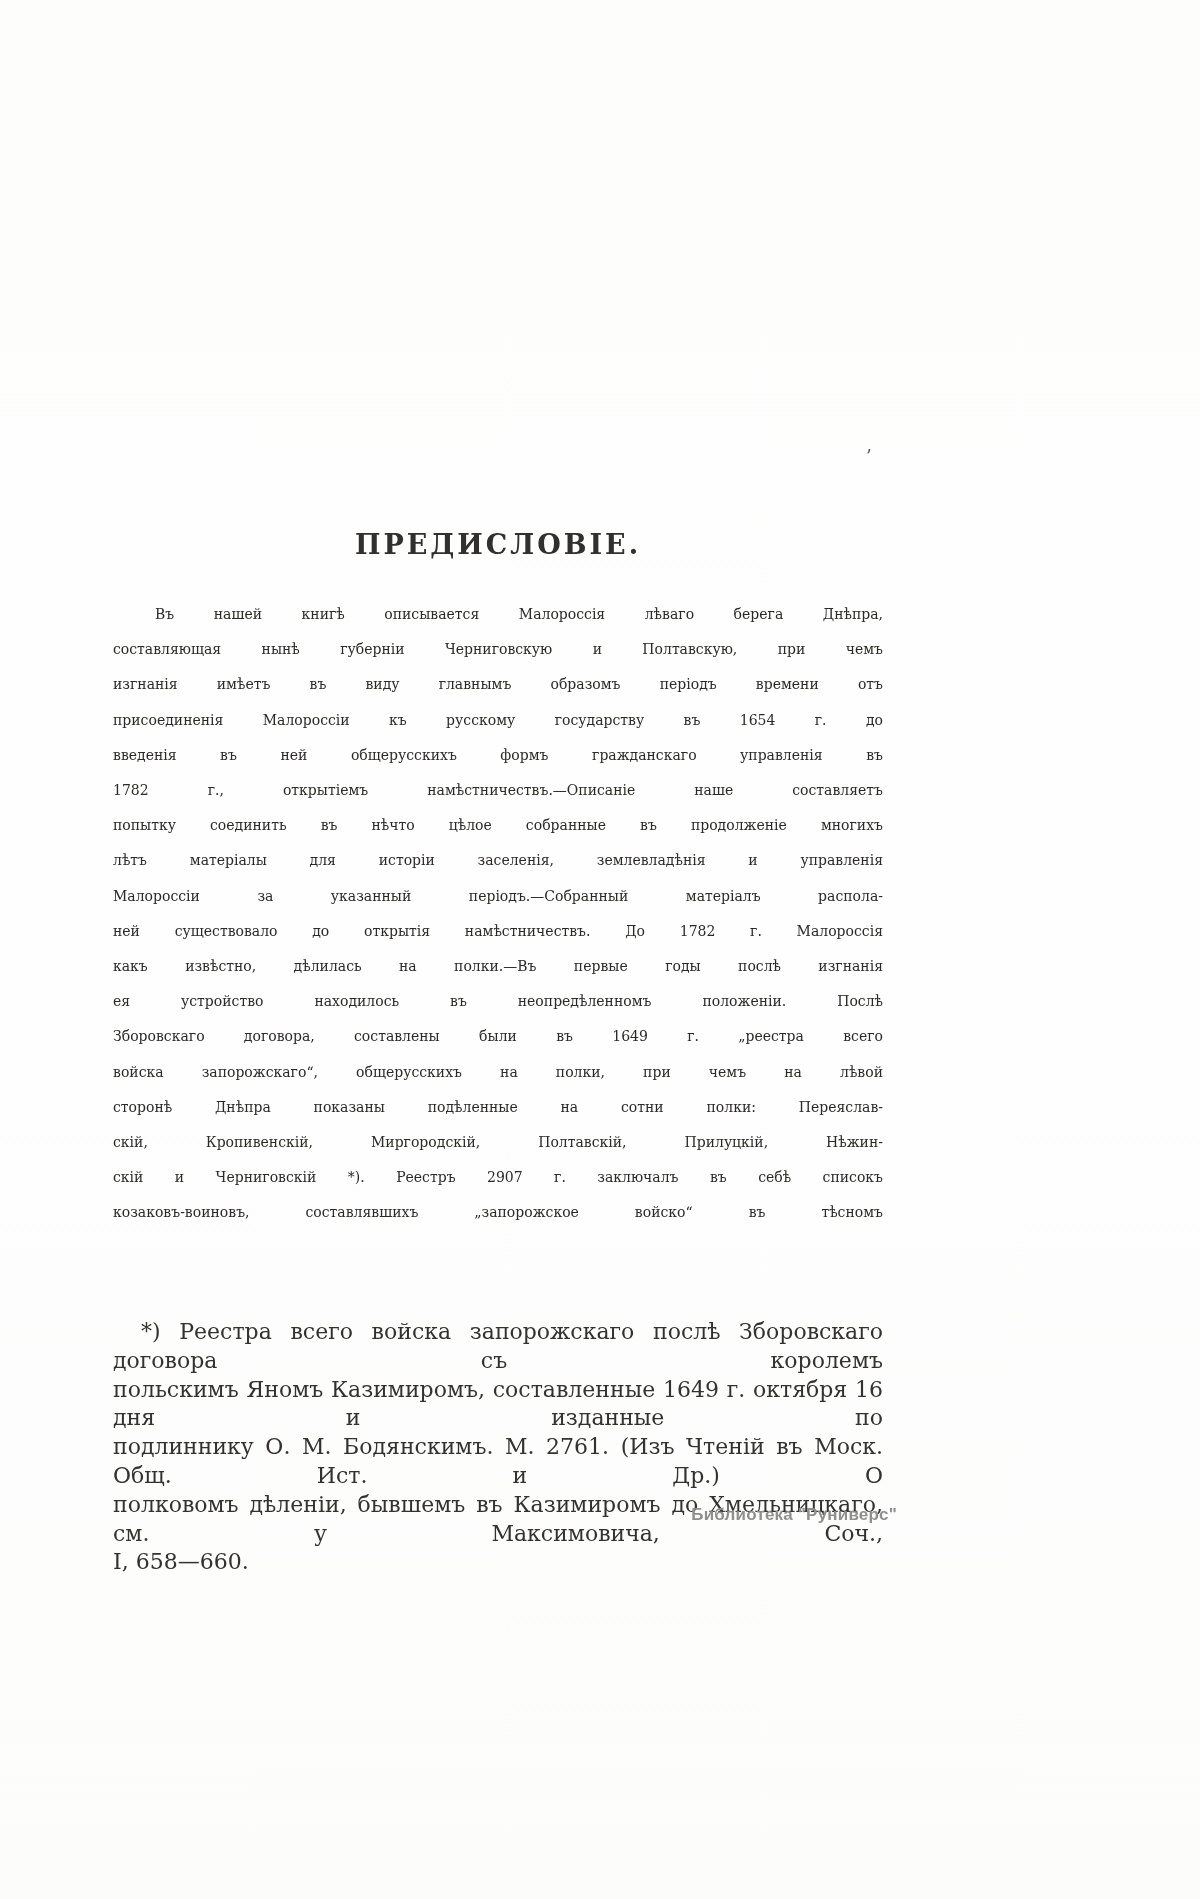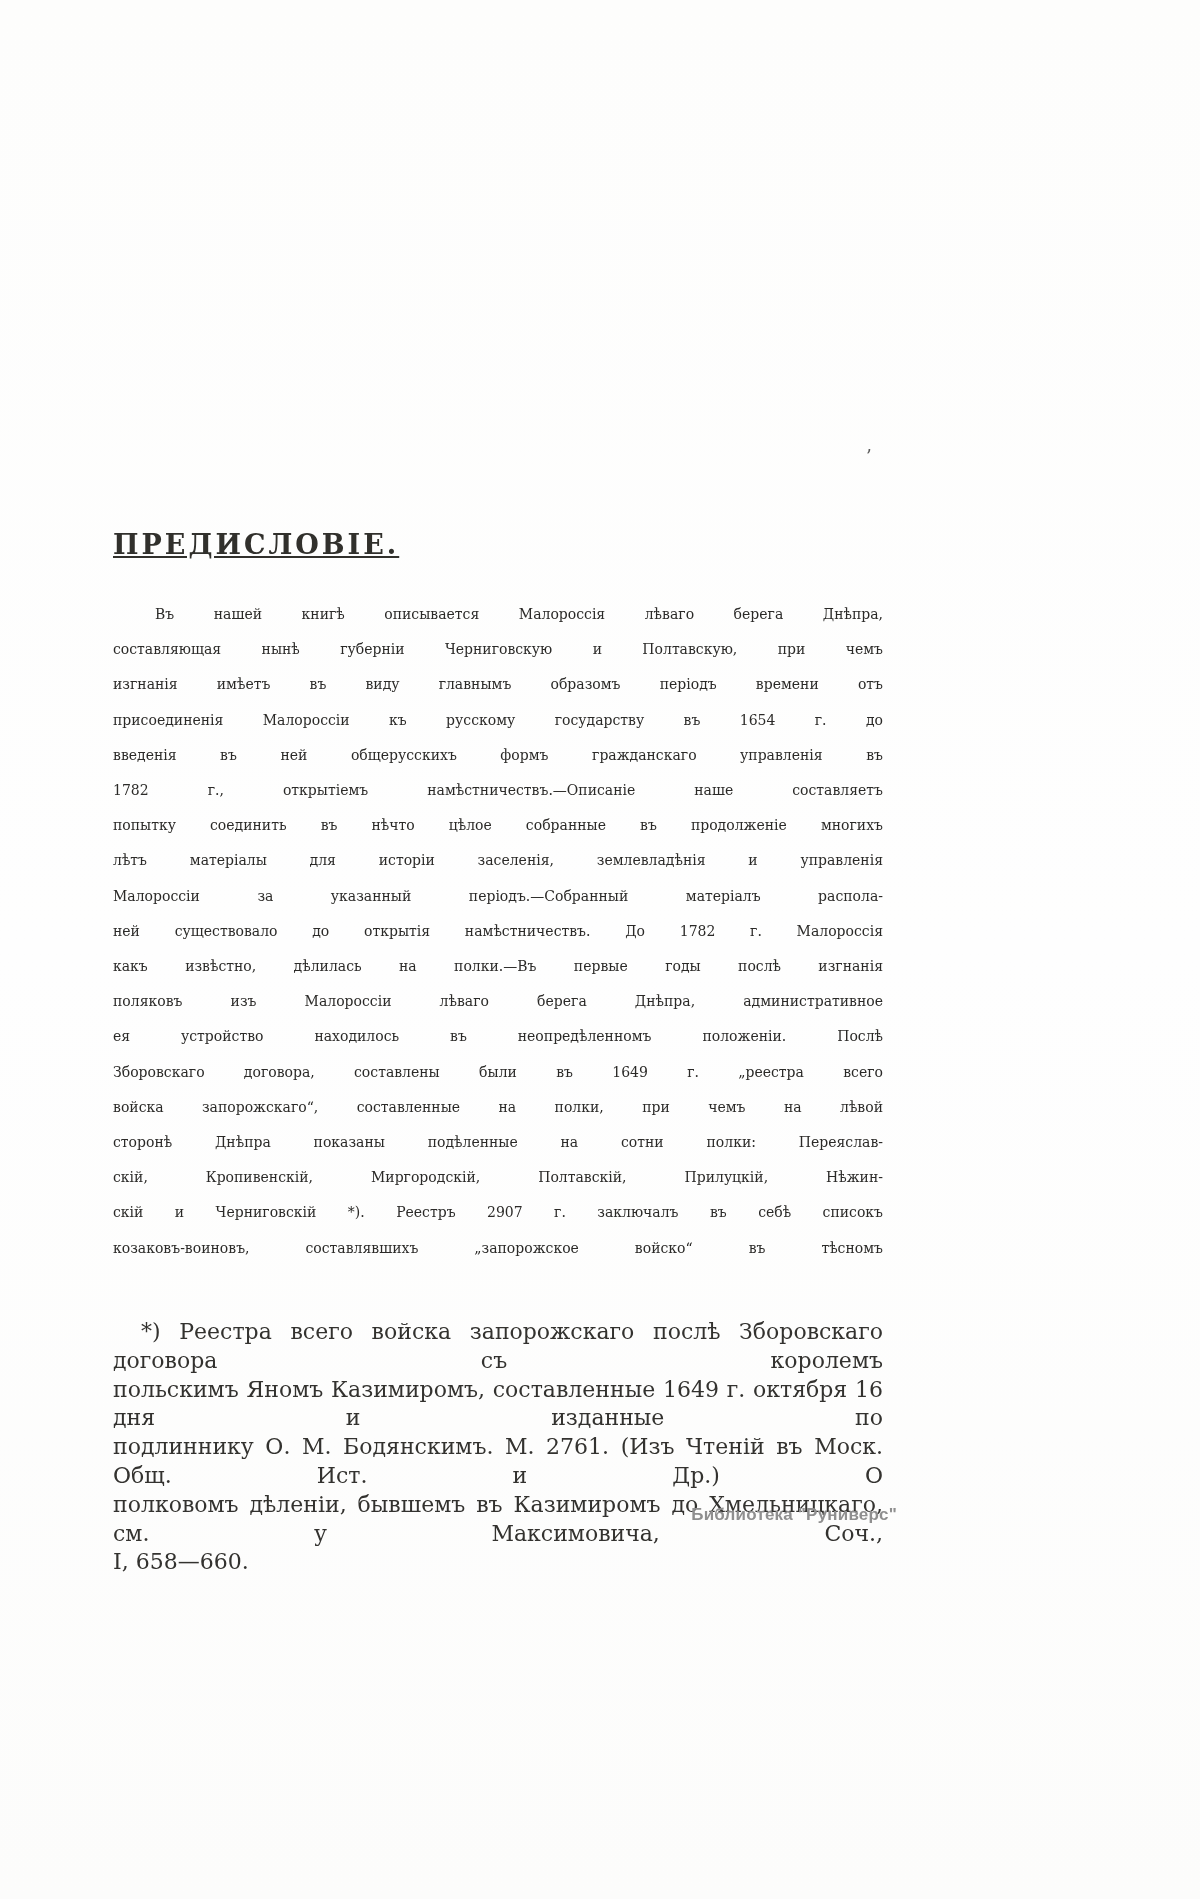--- a/index.html
+++ b/index.html
@@ -24,26 +24,26 @@
     font-size: 18px;
     color: #5a5a5a;
     font-family: "DejaVu Serif", serif;
   }
   .title {
     position: absolute;
     top: 529px;
     left: 113px;
     width: 770px;
     margin: 0;
+    text-align: center;
     font-size: 27px;
     font-weight: 700;
     letter-spacing: 3px;
     color: #31302c;
     font-family: "DejaVu Serif", serif;
-    text-decoration: underline;
   }
   .body-block {
     position: absolute;
     top: 597px;
     left: 113px;
     width: 770px;
     font-size: 14px;
     line-height: 35.2px;
     color: #2b2a28;
     text-rendering: optimizeLegibility;
@@ -102,24 +102,23 @@
       <div class="body-line">составляющая нынѣ губерніи Черниговскую и Полтавскую, при чемъ</div>
       <div class="body-line">изгнанія имѣетъ въ виду главнымъ образомъ періодъ времени отъ</div>
       <div class="body-line">присоединенія Малороссіи къ русскому государству въ 1654 г. до</div>
       <div class="body-line">введенія въ ней общерусскихъ формъ гражданскаго управленія въ</div>
       <div class="body-line">1782 г., открытіемъ намѣстничествъ.—Описаніе наше составляетъ</div>
       <div class="body-line">попытку соединить въ нѣчто цѣлое собранные въ продолженіе многихъ</div>
       <div class="body-line">лѣтъ матеріалы для исторіи заселенія, землевладѣнія и управленія</div>
       <div class="body-line">Малороссіи за указанный періодъ.—Собранный матеріалъ распола-</div>
       <div class="body-line">ней существовало до открытія намѣстничествъ. До 1782 г. Малороссія</div>
       <div class="body-line">какъ извѣстно, дѣлилась на полки.—Въ первые годы послѣ изгнанія</div>
-      <div class="body-line">поляковъ изъ Малороссіи лѣваго берега Днѣпра, административное</div>
       <div class="body-line">ея устройство находилось въ неопредѣленномъ положеніи. Послѣ</div>
       <div class="body-line">Зборовскаго договора, составлены были въ 1649 г. „реестра всего</div>
-      <div class="body-line">войска запорожскаго“, составленные на полки, при чемъ на лѣвой</div>
+      <div class="body-line">войска запорожскаго“, общерусскихъ на полки, при чемъ на лѣвой</div>
       <div class="body-line">сторонѣ Днѣпра показаны подѣленные на сотни полки: Переяслав-</div>
       <div class="body-line">скій, Кропивенскій, Миргородскій, Полтавскій, Прилуцкій, Нѣжин-</div>
       <div class="body-line">скій и Черниговскій *). Реестръ 2907 г. заключалъ въ себѣ списокъ</div>
       <div class="body-line">козаковъ-воиновъ, составлявшихъ „запорожское войско“ въ тѣсномъ</div>
     </div>
 
   <div class="footnote-block">
       <div class="footnote-line">*) Реестра всего войска запорожскаго послѣ Зборовскаго договора съ королемъ</div>
       <div class="footnote-line">польскимъ Яномъ Казимиромъ, составленные 1649 г. октября 16 дня и изданные по</div>
       <div class="footnote-line">подлиннику О. М. Бодянскимъ. М. 2761. (Изъ Чтеній въ Моск. Общ. Ист. и Др.) О</div>

